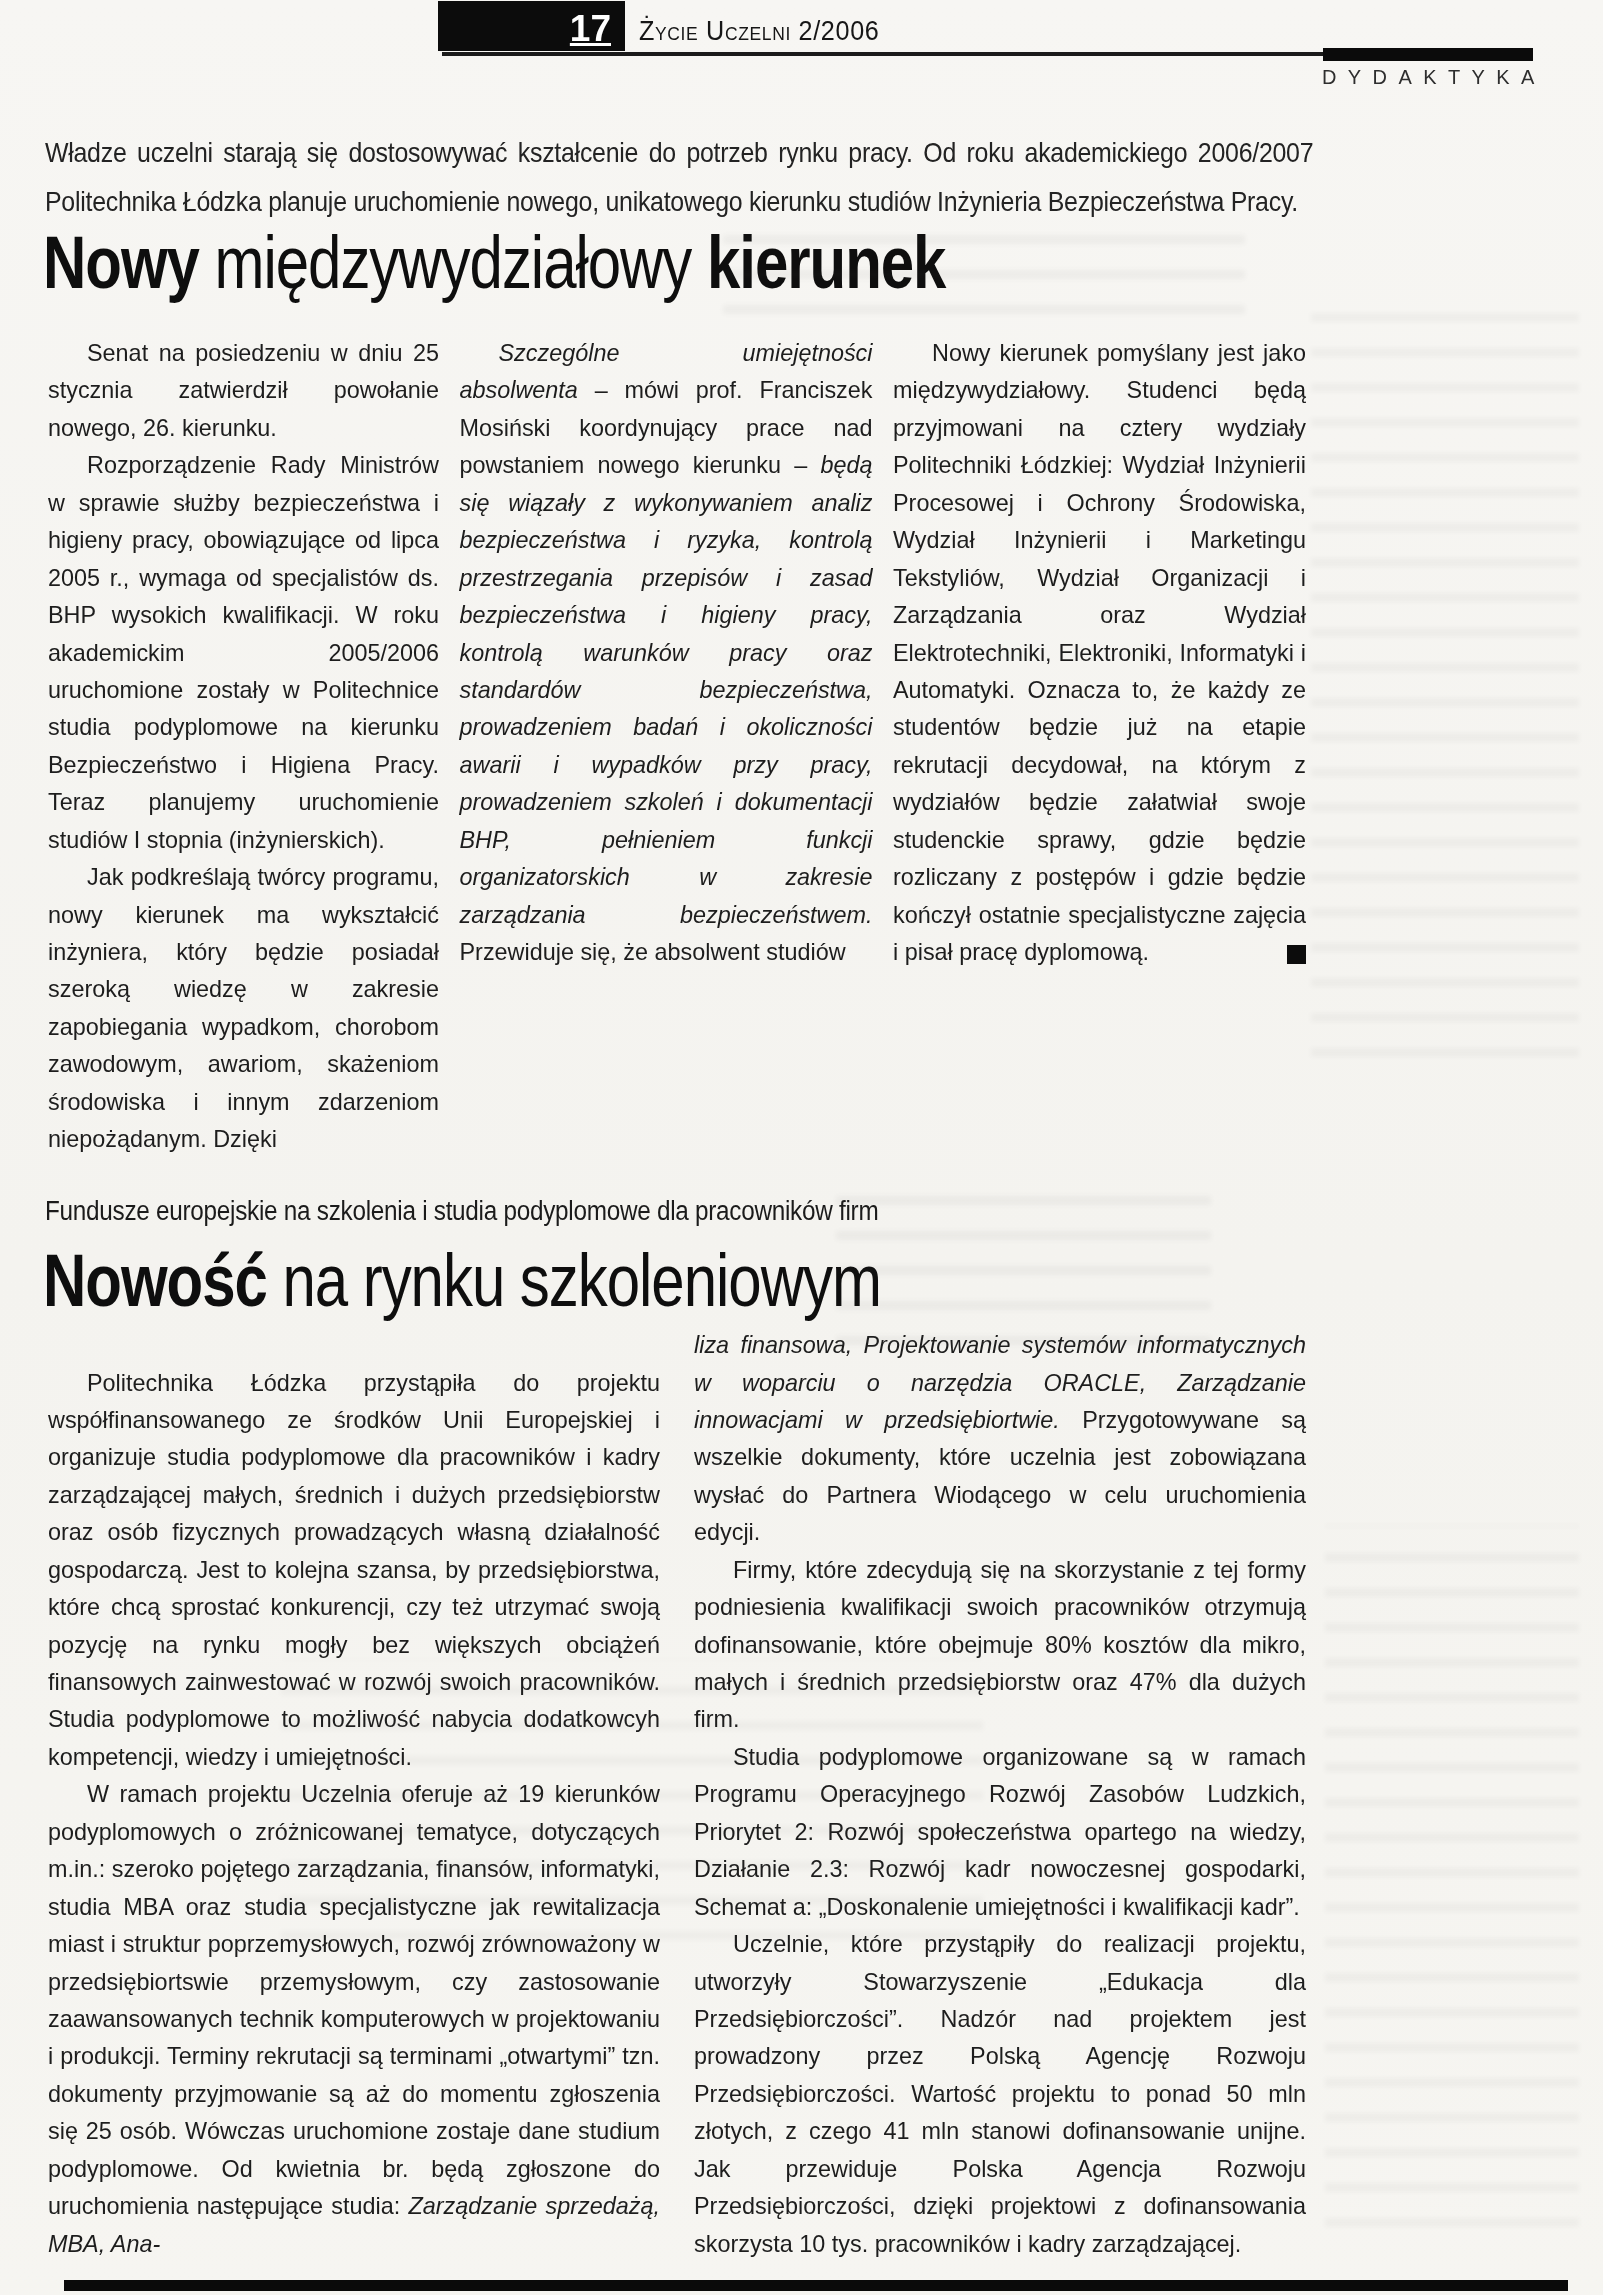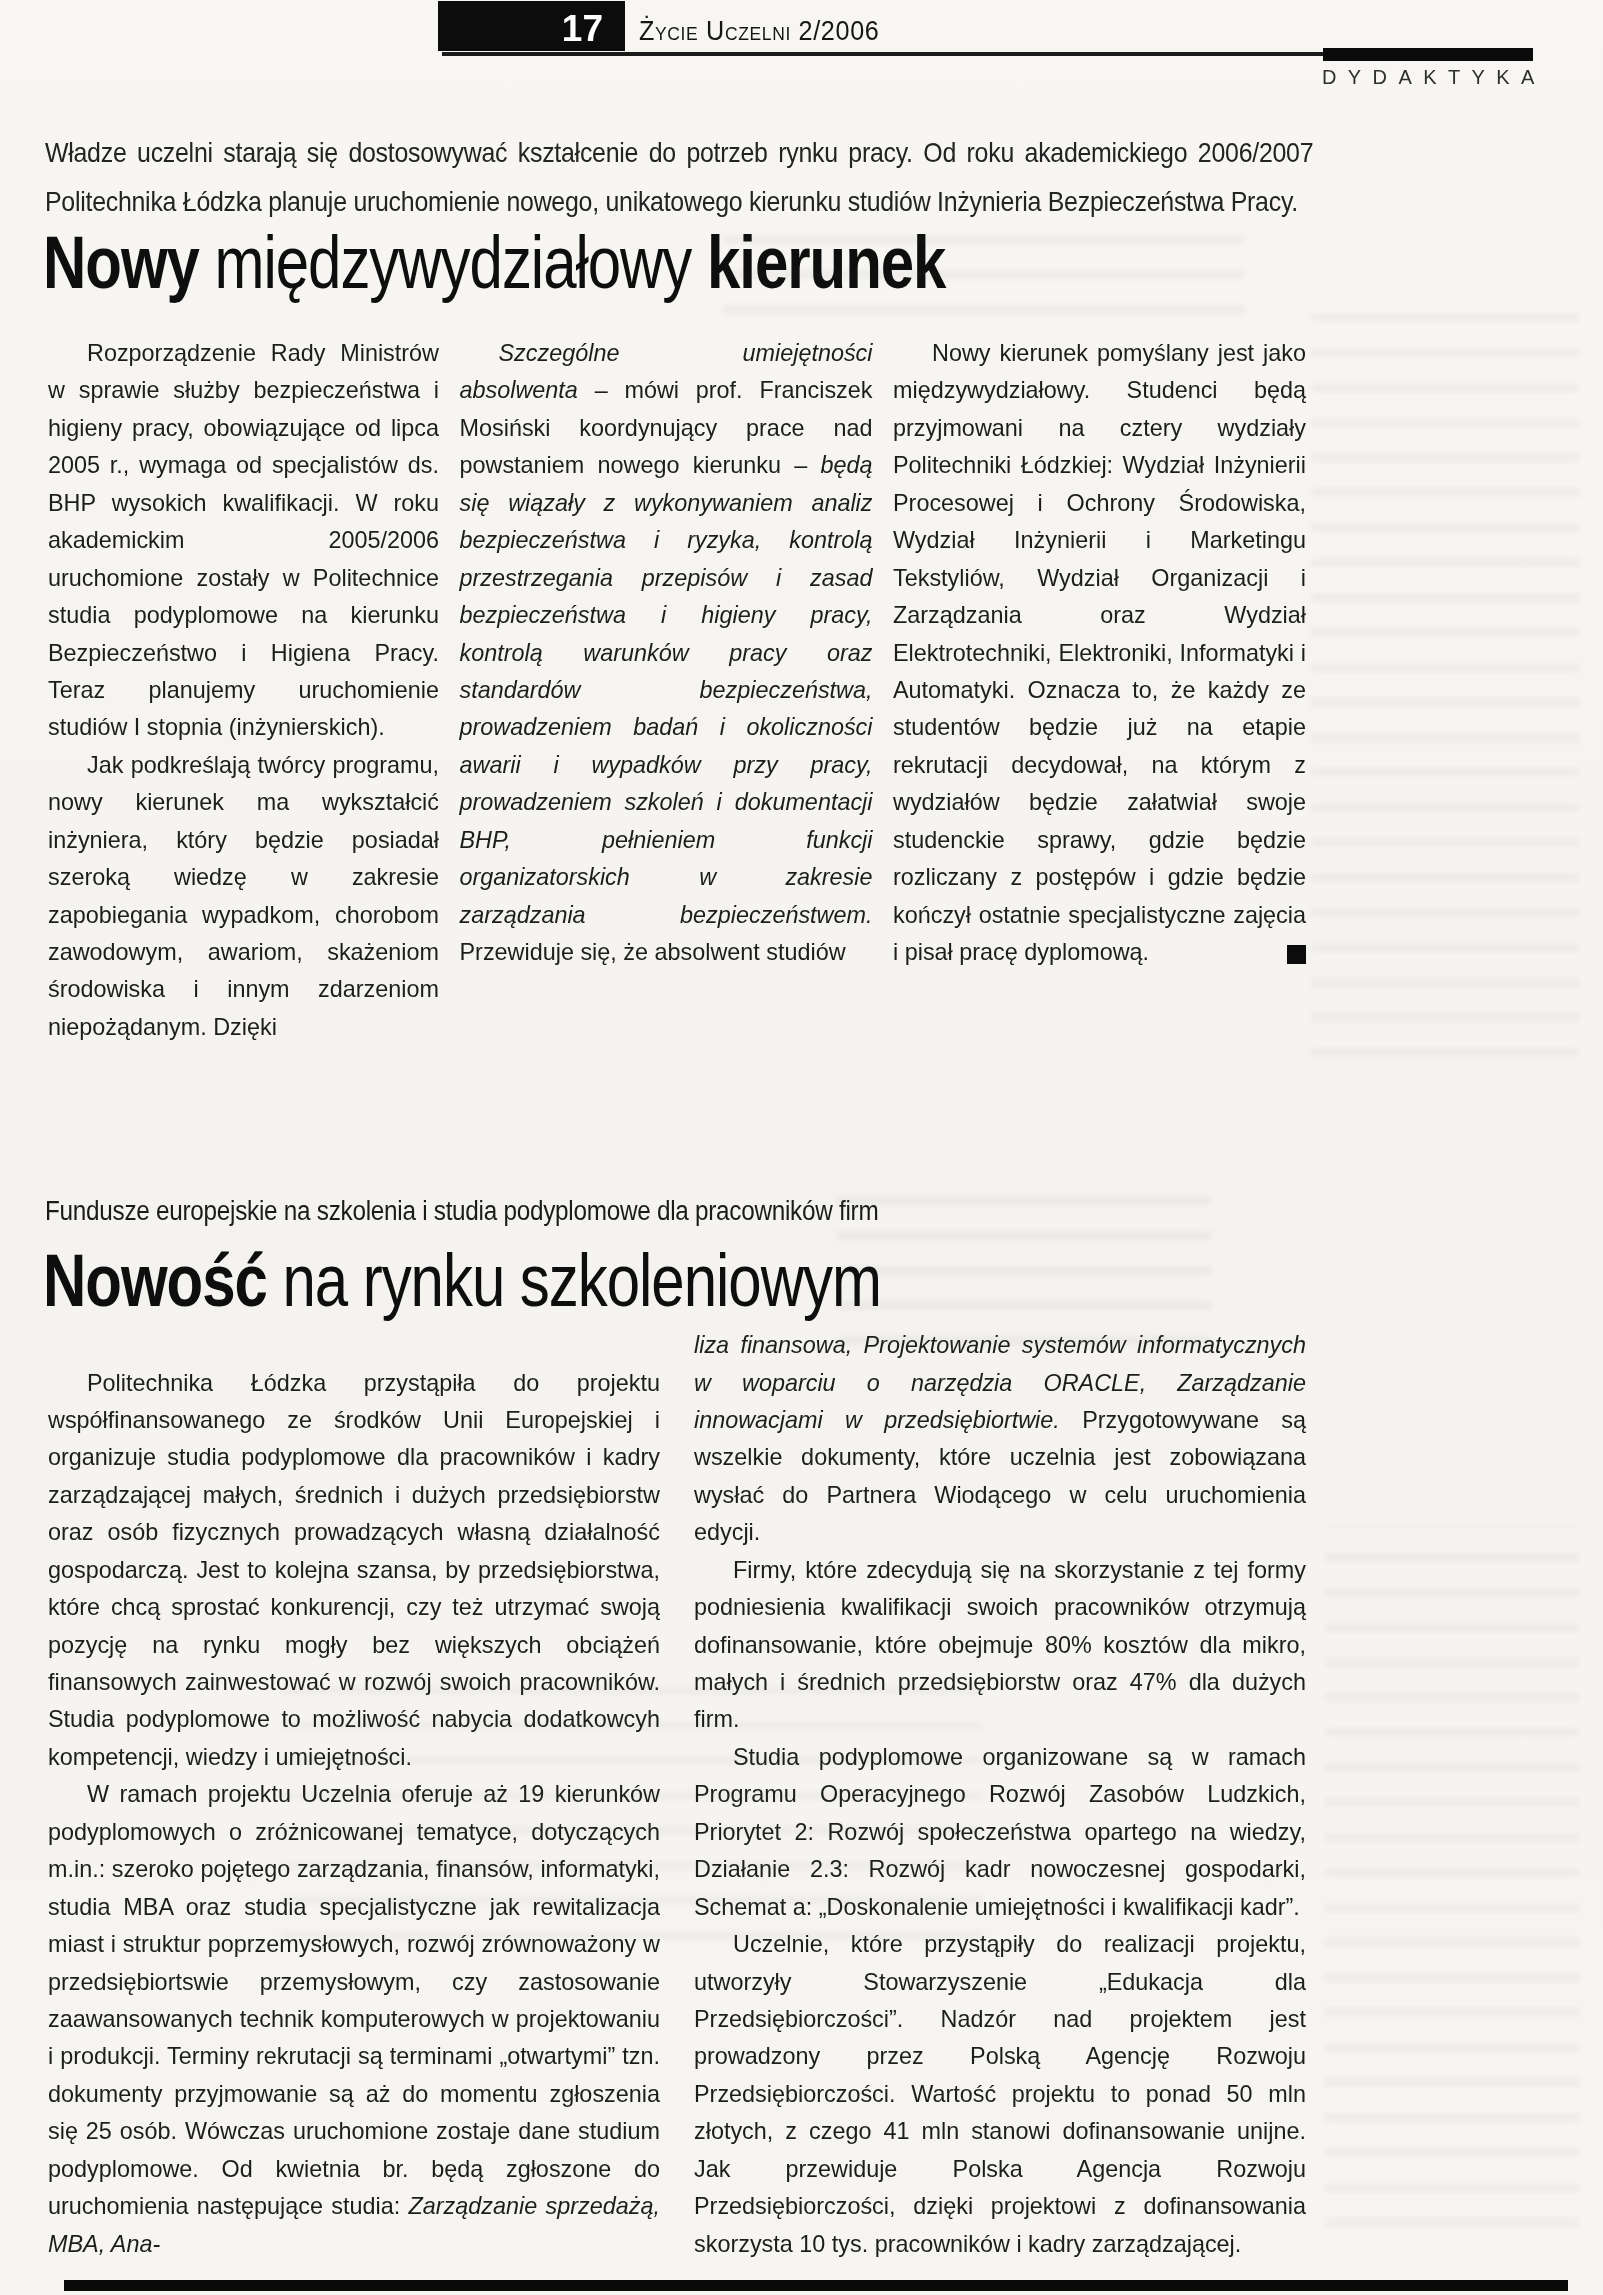--- a/index.html
+++ b/index.html
@@ -6,21 +6,21 @@
   .page{
     position:relative;
     width:1603px;height:2295px;
     background:linear-gradient(180deg,#f7f6f3 0%,#f4f3ef 55%,#f6f5f1 100%);
     font-family:"Liberation Sans",sans-serif;
     color:#1d1d1d;
     overflow:hidden;
   }
   
   .pagenum-box{position:absolute;left:438px;top:1.3px;width:187px;height:50px;background:#0c0c0c;}
-  .pagenum{position:absolute;right:22px;bottom:4px;font-size:37px;font-weight:700;color:#ffffff;line-height:1;}
+  .pagenum{position:absolute;right:14px;bottom:4px;font-size:37px;font-weight:700;color:#ffffff;line-height:1;text-decoration:underline;}
   .masthead{position:absolute;left:639px;top:14.7px;font-size:27.4px;font-variant:small-caps;
     letter-spacing:0.7px;color:#161616;transform:scaleX(0.92);transform-origin:left top;white-space:nowrap;}
   .header-rule{position:absolute;left:442px;top:52px;width:884px;height:4px;background:#1b1b1b;}
   .section-bar{position:absolute;left:1323px;top:48px;width:210px;height:12.7px;background:#0b0b0b;}
   .section-label{position:absolute;left:1322px;top:66px;font-size:20px;letter-spacing:11.4px;
     color:#2e2e2e;white-space:nowrap;}
   
   .lead{position:absolute;left:45px;top:128px;width:1425px;font-size:28px;line-height:1.76;
     letter-spacing:-0.3px;color:#232323;transform:scaleX(0.89);transform-origin:left top;text-align:justify;}
   
@@ -67,20 +67,21 @@
   <div class="section-label">DYDAKTYKA</div>
 
   <div class="lead">Władze uczelni starają się dostosowywać kształcenie do potrzeb rynku pracy. Od roku akademickiego 2006/2007 Politechnika Łódzka planuje uruchomienie nowego, unikatowego kierunku studiów Inżynieria Bezpieczeństwa Pracy.</div>
 
   <div class="headline" style="left:43px;top:225px;">
     <span class="h-bold">Nowy</span><span class="h-light"> międzywydziałowy </span><span class="h-bold">kierunek</span>
   </div>
 
   <div class="cols cols-a1">
     <div class="col-a">
+        <p class="body-p indent"><span>Senat na posiedzeniu w dniu 25 stycznia zatwierdził powołanie nowego, 26. kierunku.</span></p>
         <p class="body-p indent"><span>Rozporządzenie Rady Ministrów w sprawie służby bezpieczeństwa i higieny pracy, obowiązujące od lipca 2005 r., wymaga od specjalistów ds. BHP wysokich kwalifikacji. W roku akademickim 2005/2006 uruchomione zostały w Politechnice studia podyplomowe na kierunku Bezpieczeństwo i Higiena Pracy. Teraz planujemy uruchomienie studiów I stopnia (inżynierskich).</span></p>
         <p class="body-p indent"><span>Jak podkreślają twórcy programu, nowy kierunek ma wykształcić inżyniera, który będzie posiadał szeroką wiedzę w zakresie zapobiegania wypadkom, chorobom zawodowym, awariom, skażeniom środowiska i innym zdarzeniom niepożądanym. Dzięki</span></p>
       </div>
     <div class="col-b">
         <p class="body-p indent"><span class="it">Szczególne umiejętności absolwenta </span><span>– mówi prof. Franciszek Mosiński koordynujący prace nad powstaniem nowego kierunku – </span><span class="it">będą się wiązały z wykonywaniem analiz bezpieczeństwa i ryzyka, kontrolą przestrzegania przepisów i zasad bezpieczeństwa i higieny pracy, kontrolą warunków pracy oraz standardów bezpieczeństwa, prowadzeniem badań i okoliczności awarii i wypadków przy pracy, prowadzeniem szkoleń i dokumentacji BHP, pełnieniem funkcji organizatorskich w zakresie zarządzania bezpieczeństwem. </span><span>Przewiduje się, że absolwent studiów</span></p>
       </div>
     <div class="col-c">
         <p class="body-p indent"><span>Nowy kierunek pomyślany jest jako międzywydziałowy. Studenci będą przyjmowani na cztery wydziały Politechniki Łódzkiej: Wydział Inżynierii Procesowej i Ochrony Środowiska, Wydział Inżynierii i Marketingu Tekstyliów, Wydział Organizacji i Zarządzania oraz Wydział Elektrotechniki, Elektroniki, Informatyki i Automatyki. Oznacza to, że każdy ze studentów będzie już na etapie rekrutacji decydował, na którym z wydziałów będzie załatwiał swoje studenckie sprawy, gdzie będzie rozliczany z postępów i gdzie będzie kończył ostatnie specjalistyczne zajęcia i pisał pracę dyplomową.</span><span class="endmark"></span></p>
       </div>
   </div>

